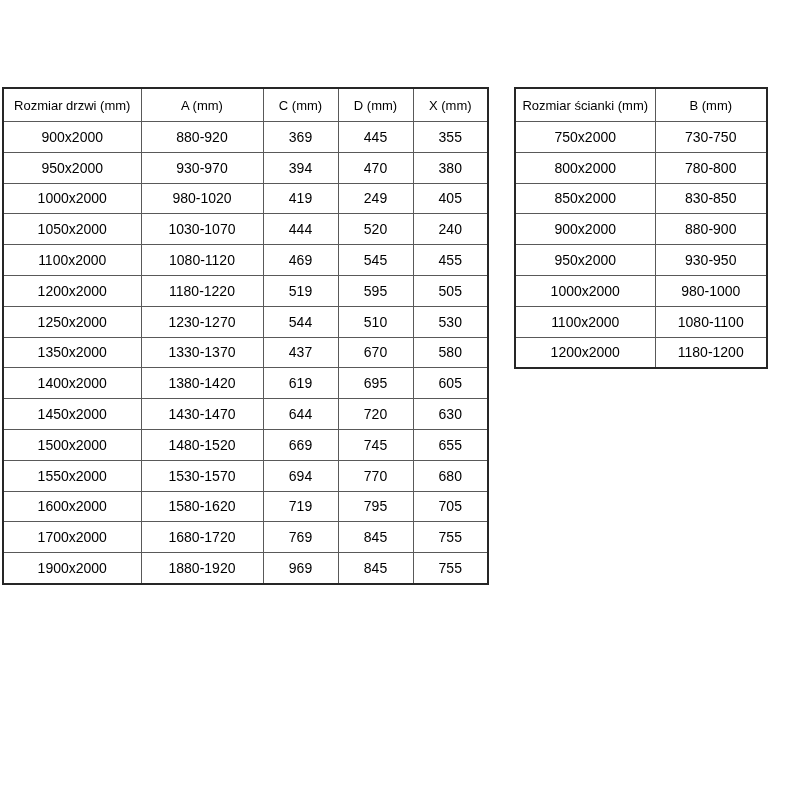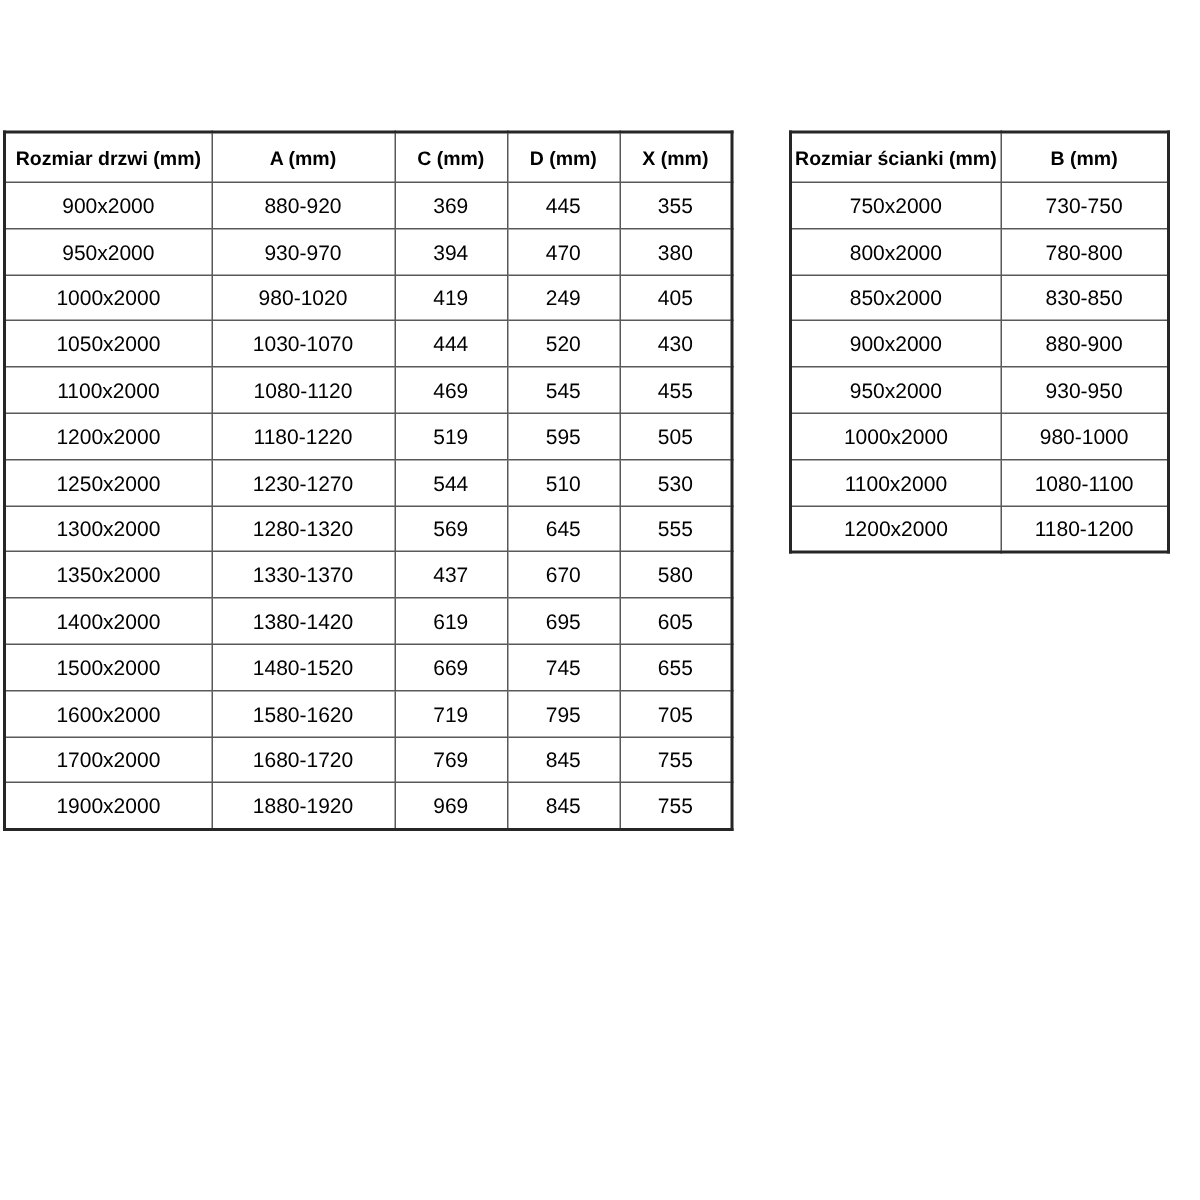--- a/index.html
+++ b/index.html
@@ -25,32 +25,32 @@
   table.spec-table td {
     border: 1px solid #595959;
     text-align: center;
     vertical-align: middle;
     padding: 0 2px;
     overflow: hidden;
     white-space: nowrap;
   }
   table.spec-table th {
     font-size: 13px;
-    font-weight: bold;
+    font-weight: normal;
     height: 32px;
     color: #000000;
   }
   table.spec-table td {
     font-size: 14px;
     font-weight: normal;
     height: 29.8px;
     color: #000000;
   }
   #doors-table { left: 2px;   top: 87px; width: 485px; }
-  #walls-table { left: 526px; top: 87px; width: 252px; }
+  #walls-table { left: 514px; top: 87px; width: 252px; }
 </style>
 </head>
 <body>
 
 <table id="doors-table" class="spec-table">
   <colgroup>
       <col style="width: 138px;">
       <col style="width: 122px;">
       <col style="width: 75px;">
       <col style="width: 75px;">
@@ -85,21 +85,21 @@
         <td>980-1020</td>
         <td>419</td>
         <td>249</td>
         <td>405</td>
       </tr>
       <tr>
         <td>1050x2000</td>
         <td>1030-1070</td>
         <td>444</td>
         <td>520</td>
-        <td>430</td>
+        <td>240</td>
       </tr>
       <tr>
         <td>1100x2000</td>
         <td>1080-1120</td>
         <td>469</td>
         <td>545</td>
         <td>455</td>
       </tr>
       <tr>
         <td>1200x2000</td>
@@ -109,46 +109,53 @@
         <td>505</td>
       </tr>
       <tr>
         <td>1250x2000</td>
         <td>1230-1270</td>
         <td>544</td>
         <td>510</td>
         <td>530</td>
       </tr>
       <tr>
-        <td>1300x2000</td>
-        <td>1280-1320</td>
-        <td>569</td>
-        <td>645</td>
-        <td>555</td>
-      </tr>
-      <tr>
         <td>1350x2000</td>
         <td>1330-1370</td>
         <td>437</td>
         <td>670</td>
         <td>580</td>
       </tr>
       <tr>
         <td>1400x2000</td>
         <td>1380-1420</td>
         <td>619</td>
         <td>695</td>
         <td>605</td>
       </tr>
       <tr>
+        <td>1450x2000</td>
+        <td>1430-1470</td>
+        <td>644</td>
+        <td>720</td>
+        <td>630</td>
+      </tr>
+      <tr>
         <td>1500x2000</td>
         <td>1480-1520</td>
         <td>669</td>
         <td>745</td>
         <td>655</td>
+      </tr>
+      <tr>
+        <td>1550x2000</td>
+        <td>1530-1570</td>
+        <td>694</td>
+        <td>770</td>
+        <td>680</td>
       </tr>
       <tr>
         <td>1600x2000</td>
         <td>1580-1620</td>
         <td>719</td>
         <td>795</td>
         <td>705</td>
       </tr>
       <tr>
         <td>1700x2000</td>

